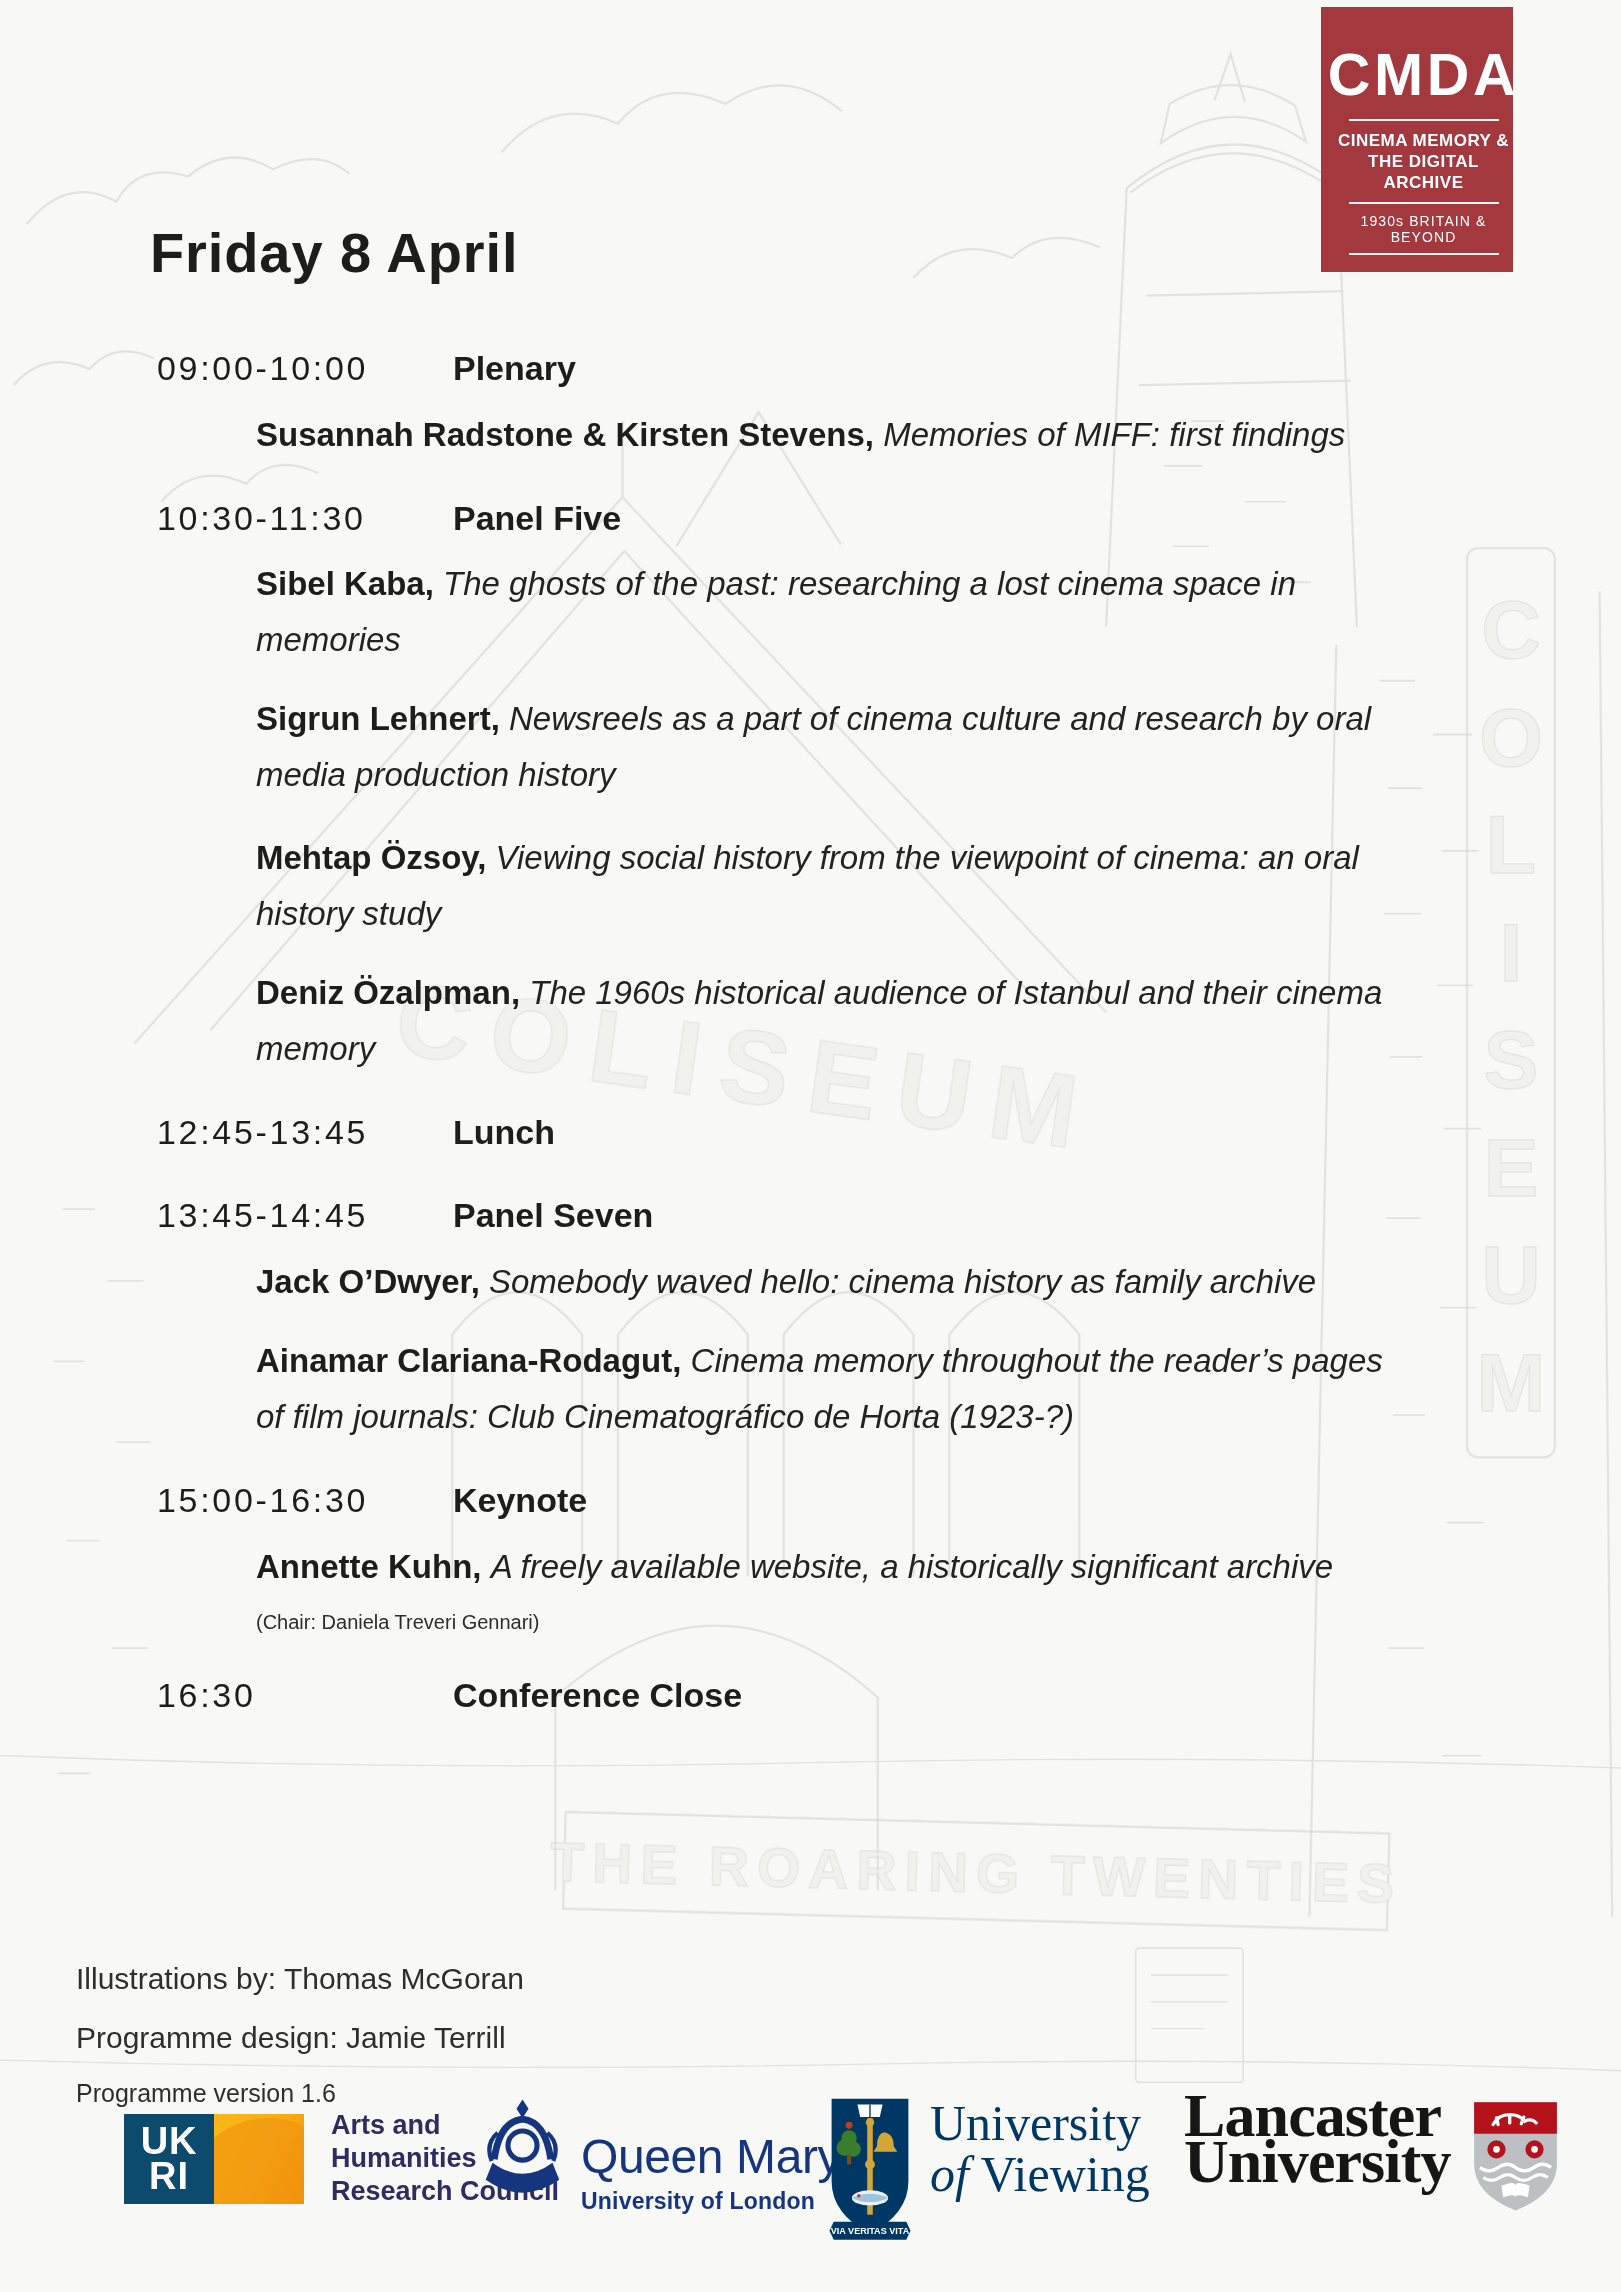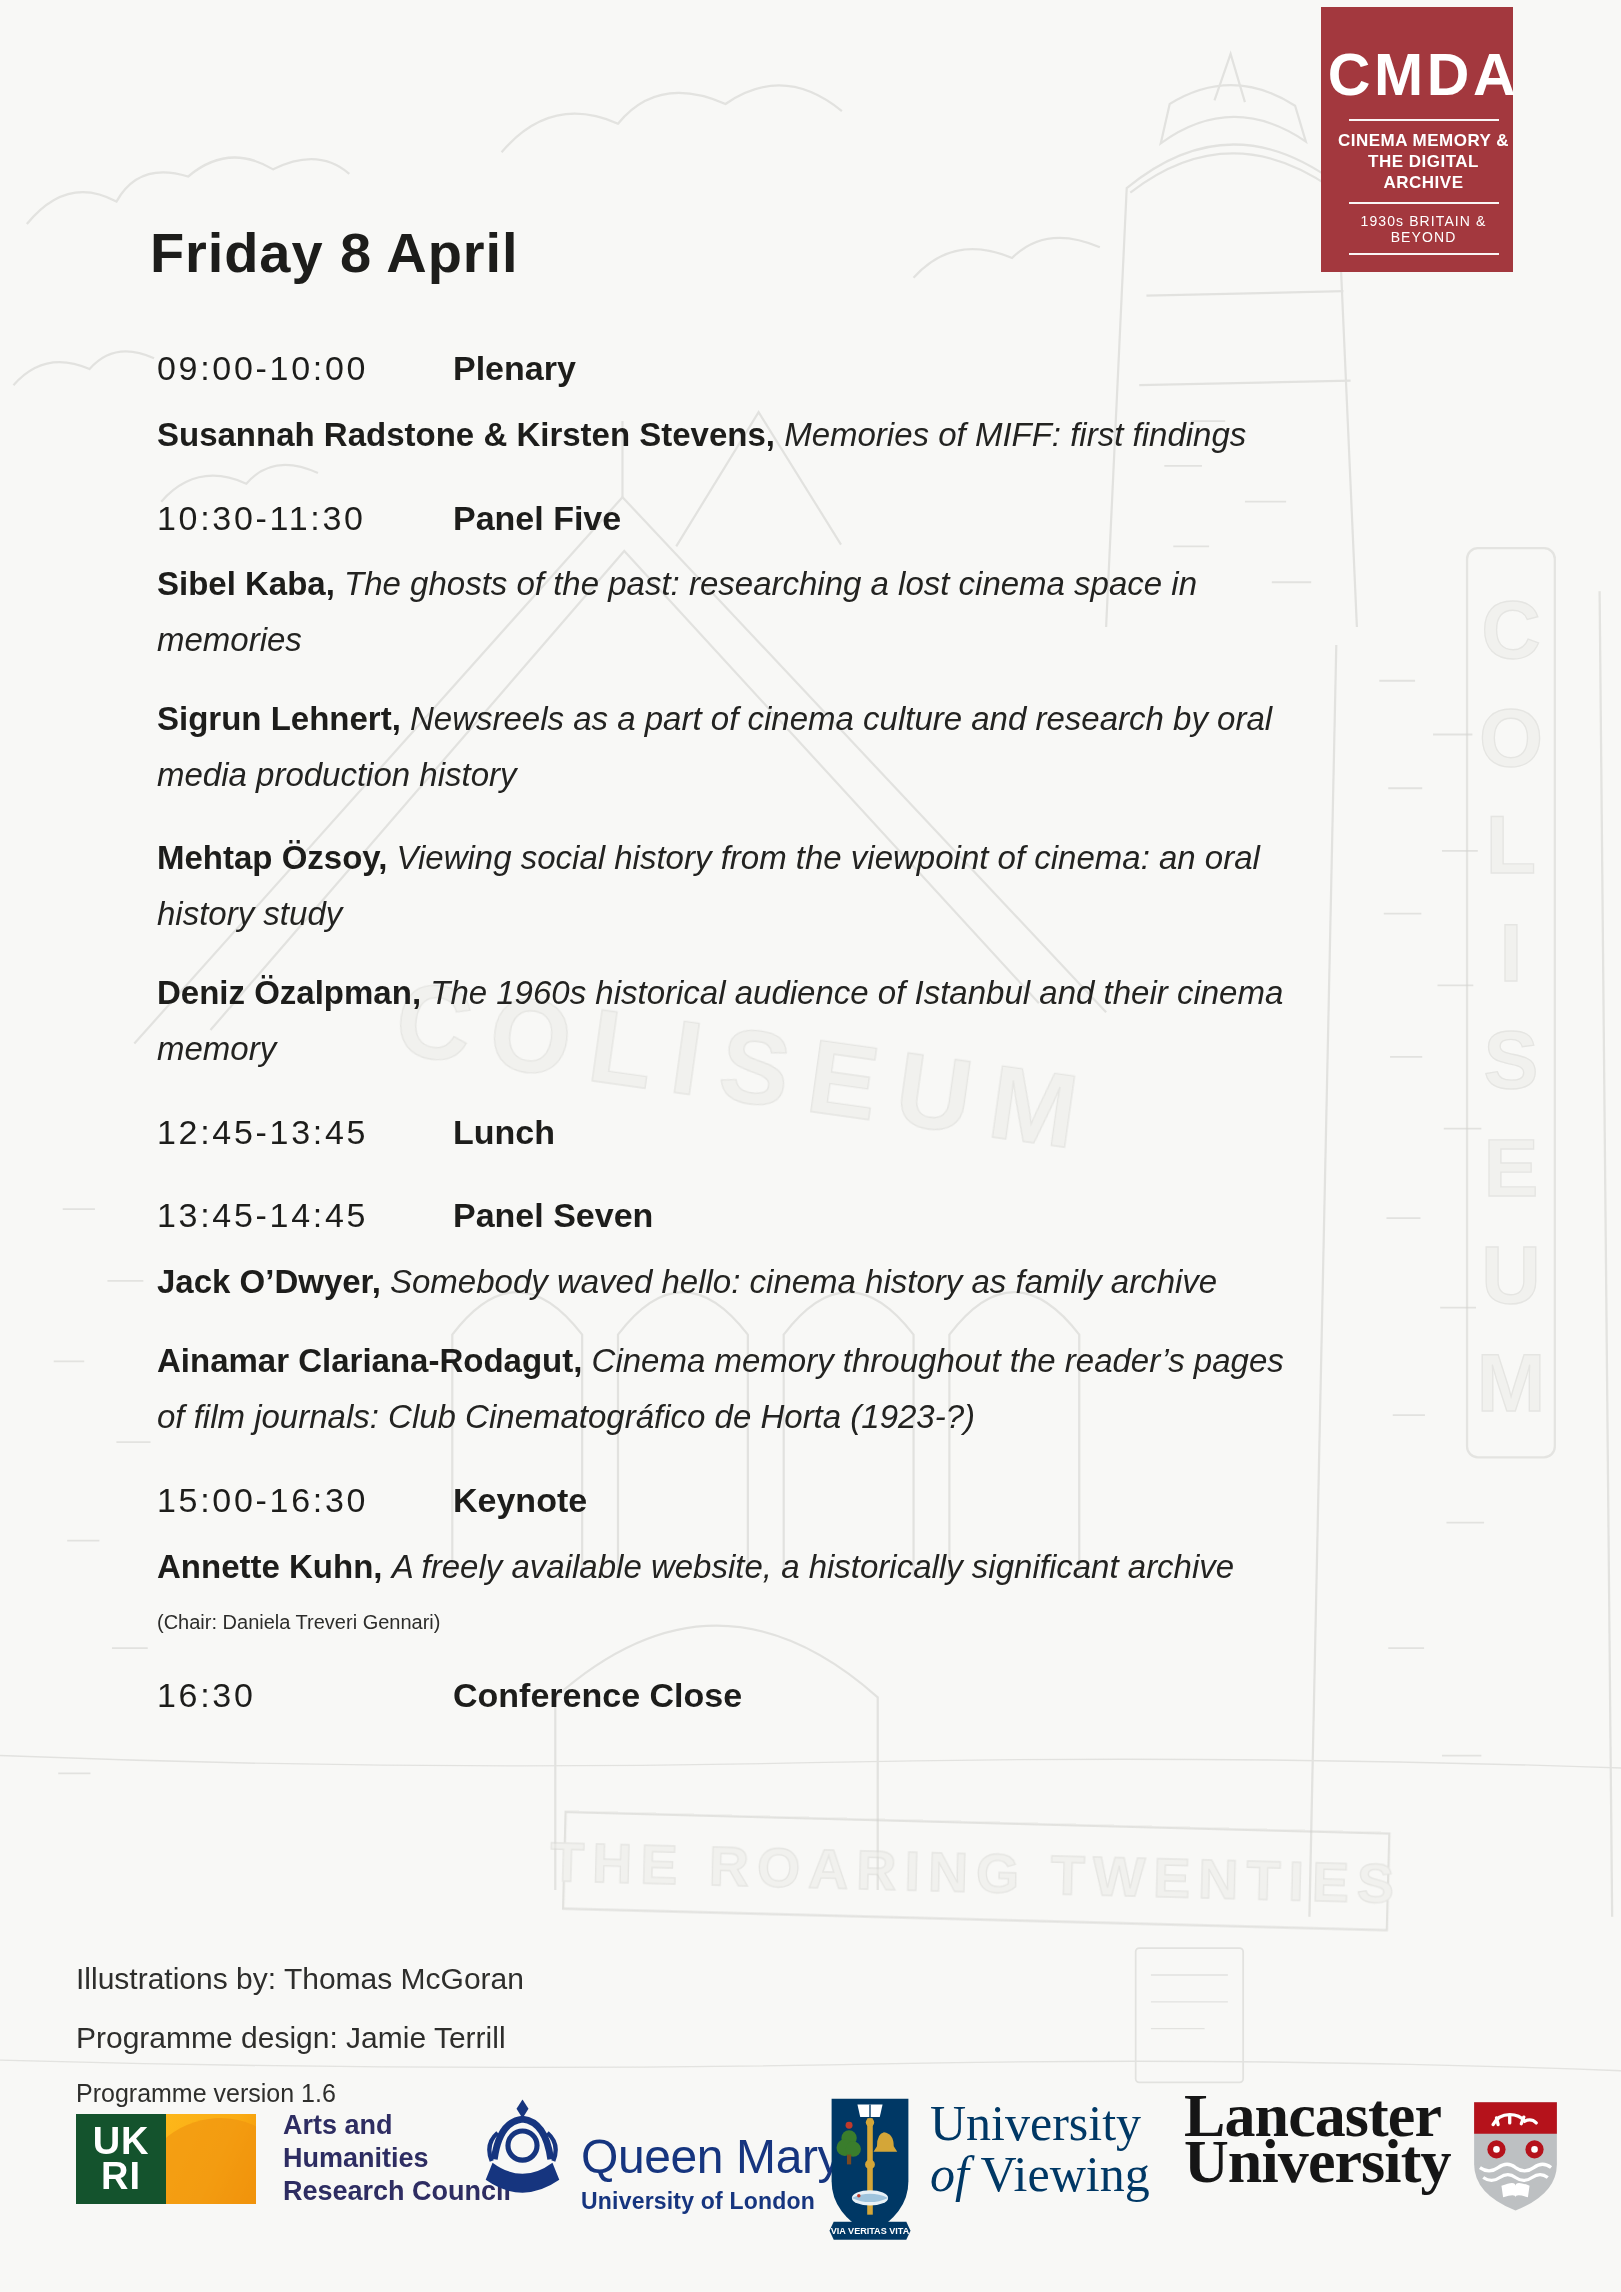--- a/index.html
+++ b/index.html
@@ -30,38 +30,38 @@
 
   
   .title { position:absolute; left:150px; top:220px; font-size:56px; font-weight:600; letter-spacing:0.9px; }
 
   
   .schedule { position:absolute; left:157px; top:340px; width:1308px; }
   .session { margin-bottom:27px; }
   .session-head { display:grid; grid-template-columns:296px 1fr; font-size:34px; line-height:56px; margin-bottom:10.7px; }
   .time { letter-spacing:2.7px; font-weight:400; white-space:nowrap; }
   .slabel { font-weight:700; }
-  .items { }
+  .items { margin-left:99px; }
   .item { font-size:33px; line-height:56px; margin-bottom:23px; width:1160px; }
   .item strong { font-weight:700; }
   .item em { font-style:italic; font-weight:400; color:#232321; }
   .note { font-size:20px; font-weight:400; color:#2d2d2b; line-height:36px; margin-top:9px; }
 
   
   .credits { position:absolute; left:76px; top:1949px; color:#2e2e2c; }
   .credit-line { font-size:30px; font-weight:400; line-height:59px; }
   .credit-line.small { font-size:25px; line-height:52px; }
 
   
   .sponsor { position:absolute; display:flex; }
   .ukri { left:76px; top:2109px; align-items:center; }
   .ukri-navy {
-    width:90px; height:90px; background:#14532d; color:#fff;
+    width:90px; height:90px; background:#0c4a6e; color:#fff;
     display:flex; flex-direction:column; align-items:center; justify-content:center;
-    font-weight:700; font-size:38px; line-height:35px; letter-spacing:0.9px;
+    font-weight:700; font-size:38px; line-height:35px; letter-spacing:0.9px;margin-left:48px;
   }
   .ukri-orange { position:relative; width:90px; height:90px; background:linear-gradient(115deg,#FDB71A 0%,#FAAC14 55%,#F29104 100%); overflow:hidden; }
   .ukri-orange::after{
     content:""; position:absolute; left:-27px; bottom:-49px; width:152px; height:134px;
     background:#F0940F; border-radius:50% 50% 0 0; opacity:.65; transform:rotate(-18deg);
   }
   .ukri-text { margin-left:27px; color:#2E2D62; font-weight:700; font-size:27px; line-height:33px; }
 
   .qmul { left:484px; top:2097px; }
   .qm-crown { width:77px; height:104px; }

